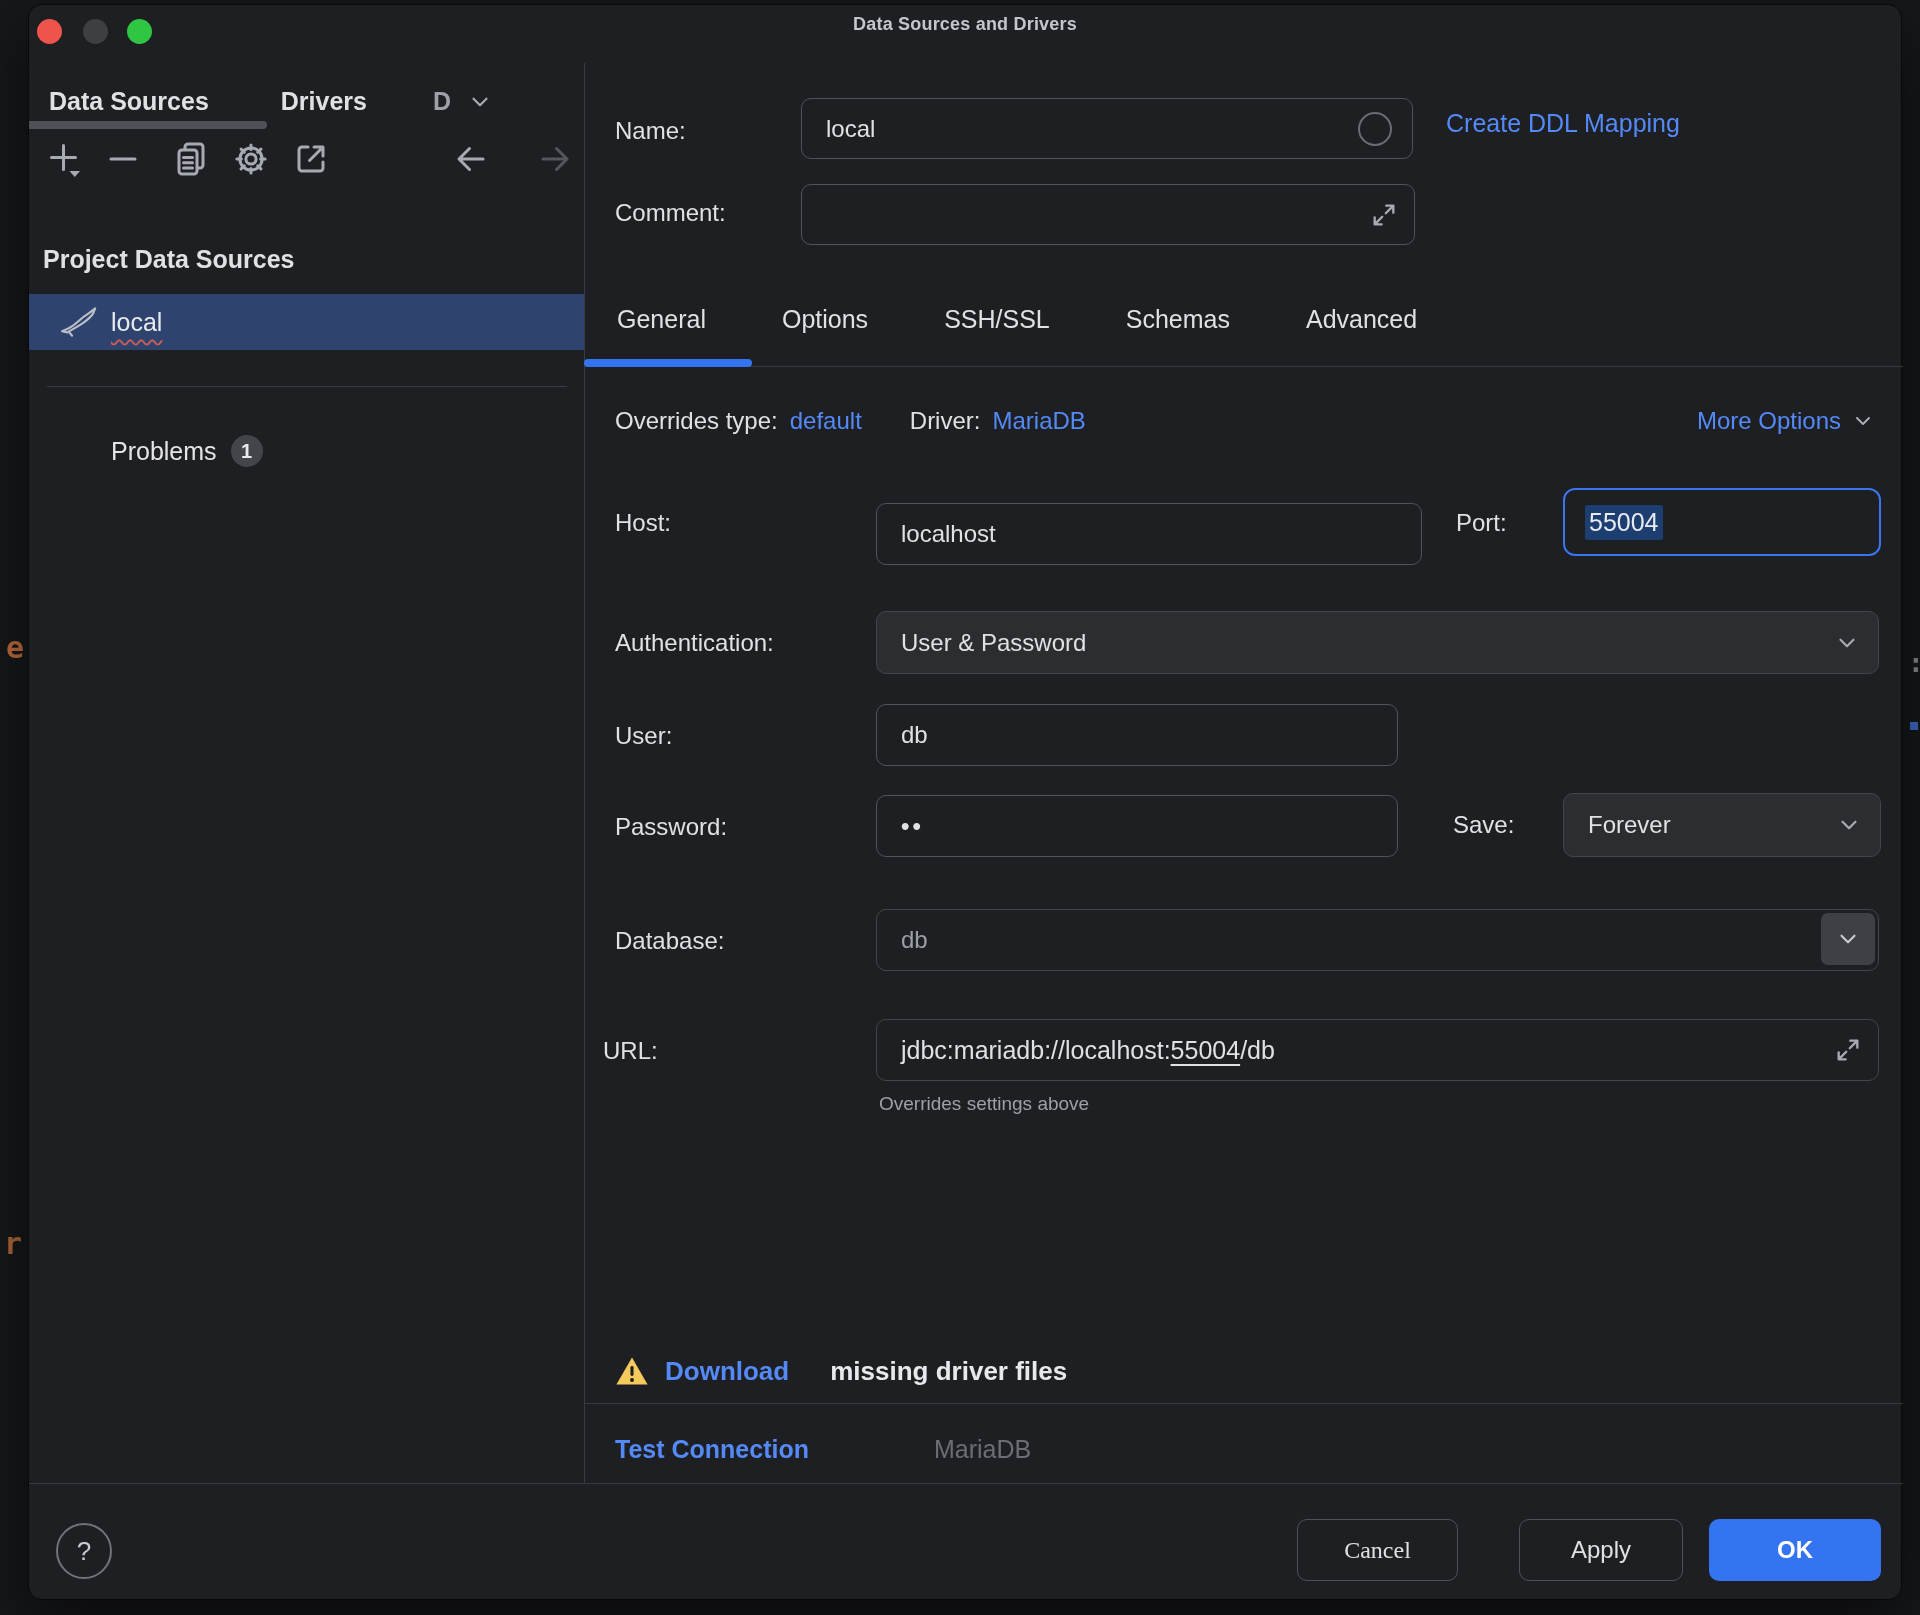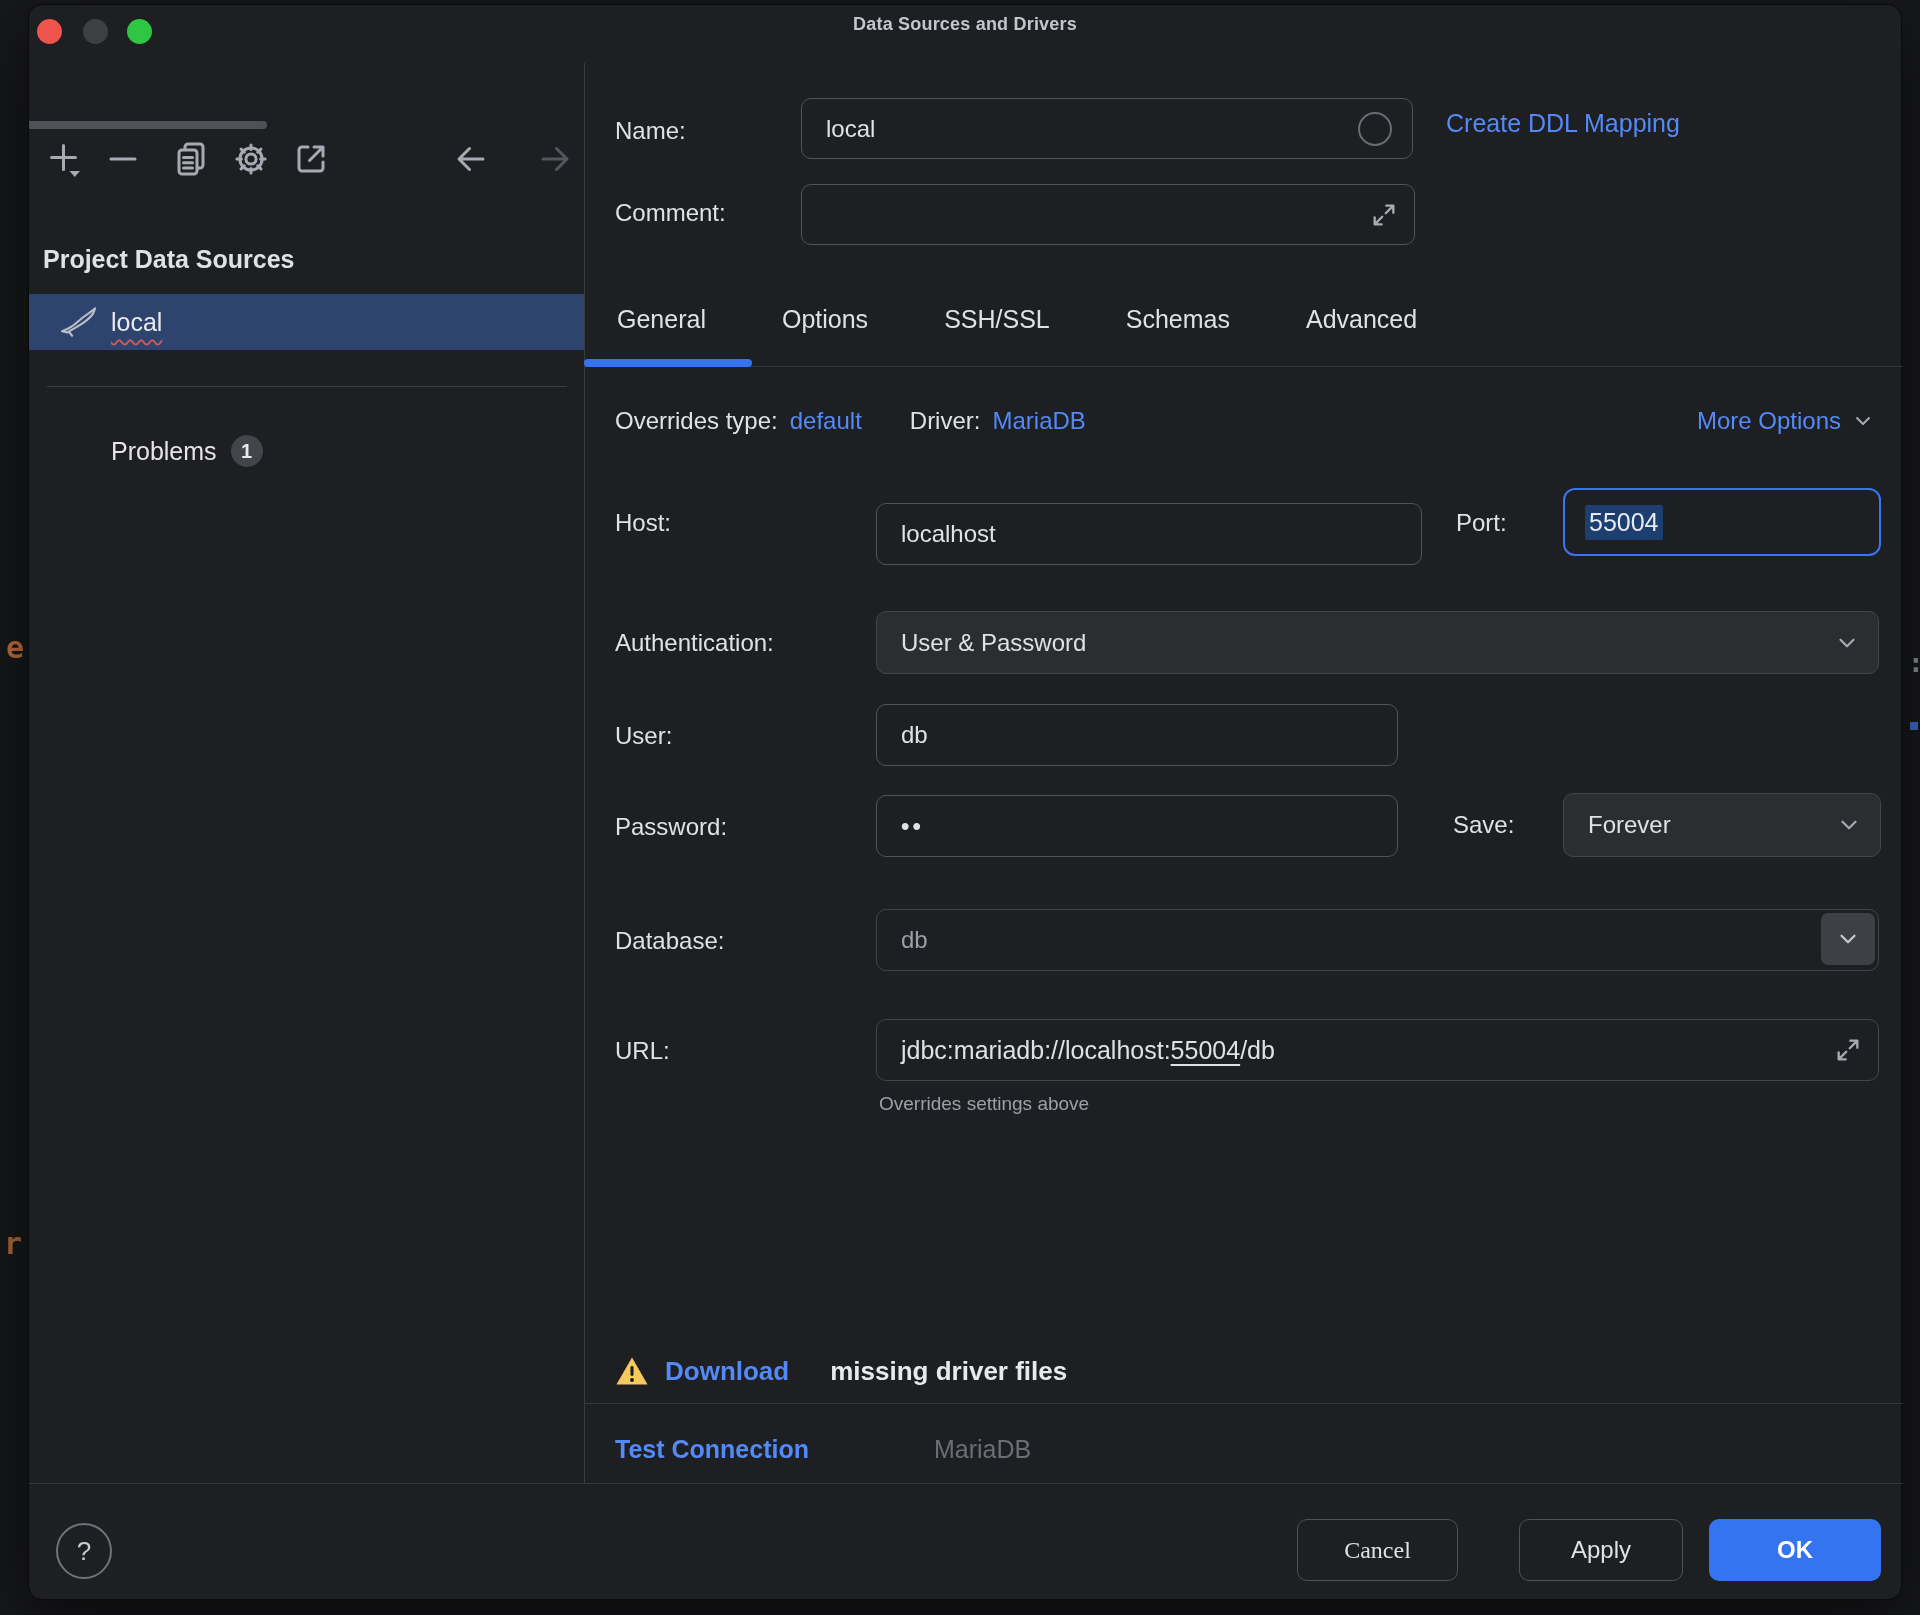--- a/index.html
+++ b/index.html
@@ -132,20 +132,30 @@
 
   <div id="dialog">
 
     <div class="tl" id="tl-red"></div>
     <div class="tl" id="tl-min"></div>
     <div class="tl" id="tl-grn"></div>
     <div id="win-title">Data Sources and Drivers</div>
 
     <div id="sidebar-divider"></div>
 
+    <div id="side-tabs">
+      <span class="side-tab" style="font-weight:700;">Data Sources</span>
+      <span class="side-tab" style="margin-left:72px;">Drivers</span>
+      <span class="side-tab dim" style="margin-left:66px;">D</span>
+      <span style="margin-left:16px;">
+        <svg class="ic-stroke" width="26" height="26" viewBox="0 0 24 24">
+            <polyline points="6 9 12 15 18 9"></polyline>
+          </svg>
+      </span>
+    </div>
     <div id="side-tab-underline"></div>
 
     <span class="toolbar-icon" style="left:18px;">
       <svg viewBox="0 0 24 24">
           <g class="ic-stroke">
             <path d="M11 3v16M3 11h16"></path>
           </g>
           <polygon points="15,20 22,20 18.5,24" fill="#a6abb3"></polygon>
         </svg>
     </span>
@@ -289,21 +299,21 @@
     <span class="flabel" style="left:586px;top:922px;">Database:</span>
     <div class="field" id="db-field">
       <span class="val">db</span>
       <span id="db-btn">
         <svg viewBox="0 0 24 24" class="ic-stroke" style="stroke:#c8ccd2;">
             <polyline points="6 9 12 15 18 9"></polyline>
           </svg>
       </span>
     </div>
 
-    <span class="flabel" style="left:586px;top:1032px;text-align:center;">URL:</span>
+    <span class="flabel" style="left:574px;top:1032px;text-align:center;">URL:</span>
     <div class="field" id="url-field">
       <span class="val" style="font-size:25px;"><span>jdbc:mariadb://localhost:</span><u>55004</u><span>/db</span></span>
       <span class="expand-ic">
         <svg viewBox="0 0 24 24" class="ic-stroke">
             <path d="M14 4h6v6M20 4l-6.5 6.5M10 20H4v-6M4 20l6.5-6.5"></path>
           </svg>
       </span>
     </div>
     <span id="url-hint">Overrides settings above</span>
 

